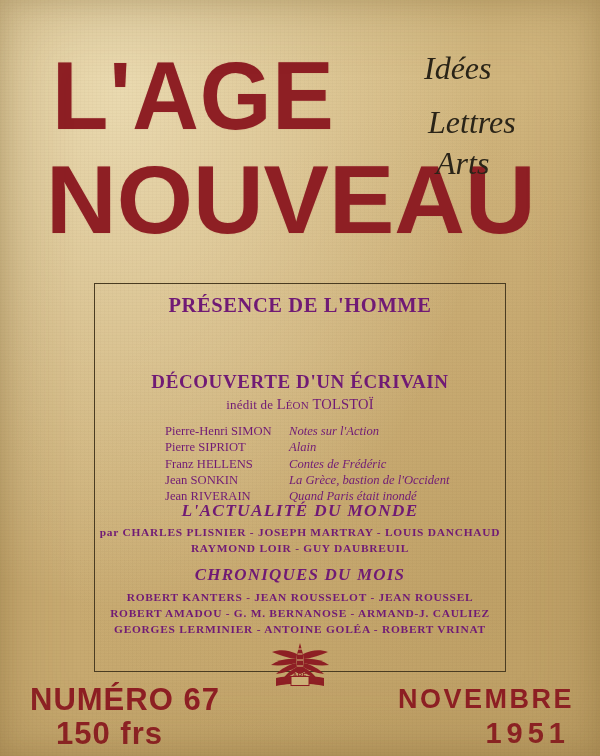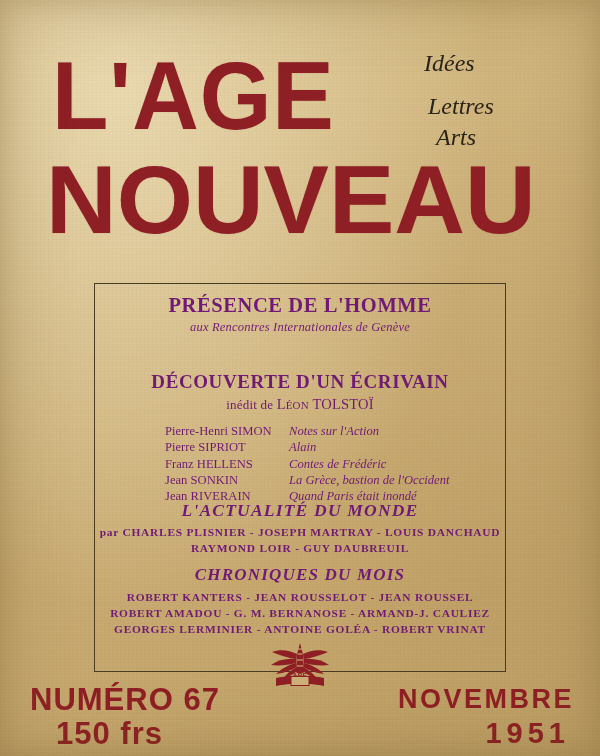--- a/index.html
+++ b/index.html
@@ -43,21 +43,21 @@
     text-shadow:0 0 1px rgba(142,31,36,.35);
   }
   #t1{left:52px;top:48px;font-size:96px;letter-spacing:1px;transform:scaleX(.96);transform-origin:left top;}
   #t2{left:46px;top:152px;font-size:96px;letter-spacing:0px;transform:scaleX(1.02);transform-origin:left top;}
 
   .tagline{
     position:absolute;left:424px;top:48px;
     color:#2a2418;
     font-family:"Liberation Serif",serif;
     font-style:italic;
-    font-size:24px;line-height:1.30;
+    font-size:32px;line-height:1.30;
   }
   .tagline div{white-space:nowrap;}
   .tg2{padding-left:4px;margin-top:12px;}
   .tg3{padding-left:12px;}
 
   
   .box{
     position:absolute;left:94px;top:283px;width:412px;height:389px;
     border:1.6px solid #4a3c22;
     box-sizing:border-box;
@@ -138,21 +138,20 @@
       <div class="tg1">Idées</div>
       <div class="tg2">Lettres</div>
       <div class="tg3">Arts</div>
     </div>
   </div>
 
   <div class="box">
     <div class="box-inner">
 
       <div class="hl" id="h-presence">PRÉSENCE DE L'HOMME</div>
-      <div class="hl" id="h-presence-sub">aux Rencontres Internationales de Genève</div>
 
       <div class="hl" id="h-decouverte">DÉCOUVERTE D'UN ÉCRIVAIN</div>
       <div class="hl" id="h-decouverte-sub">
         <span>inédit de </span><span class="bg">L</span><span class="sc">ÉON</span><span class="bg"> TOLSTOÏ</span>
       </div>
 
       <div class="list">
         <div class="row">
           <span class="nm"><span>Pierre-Henri </span><span class="sc">SIMON</span></span>
           <span class="wk">Notes sur l'Action</span>

